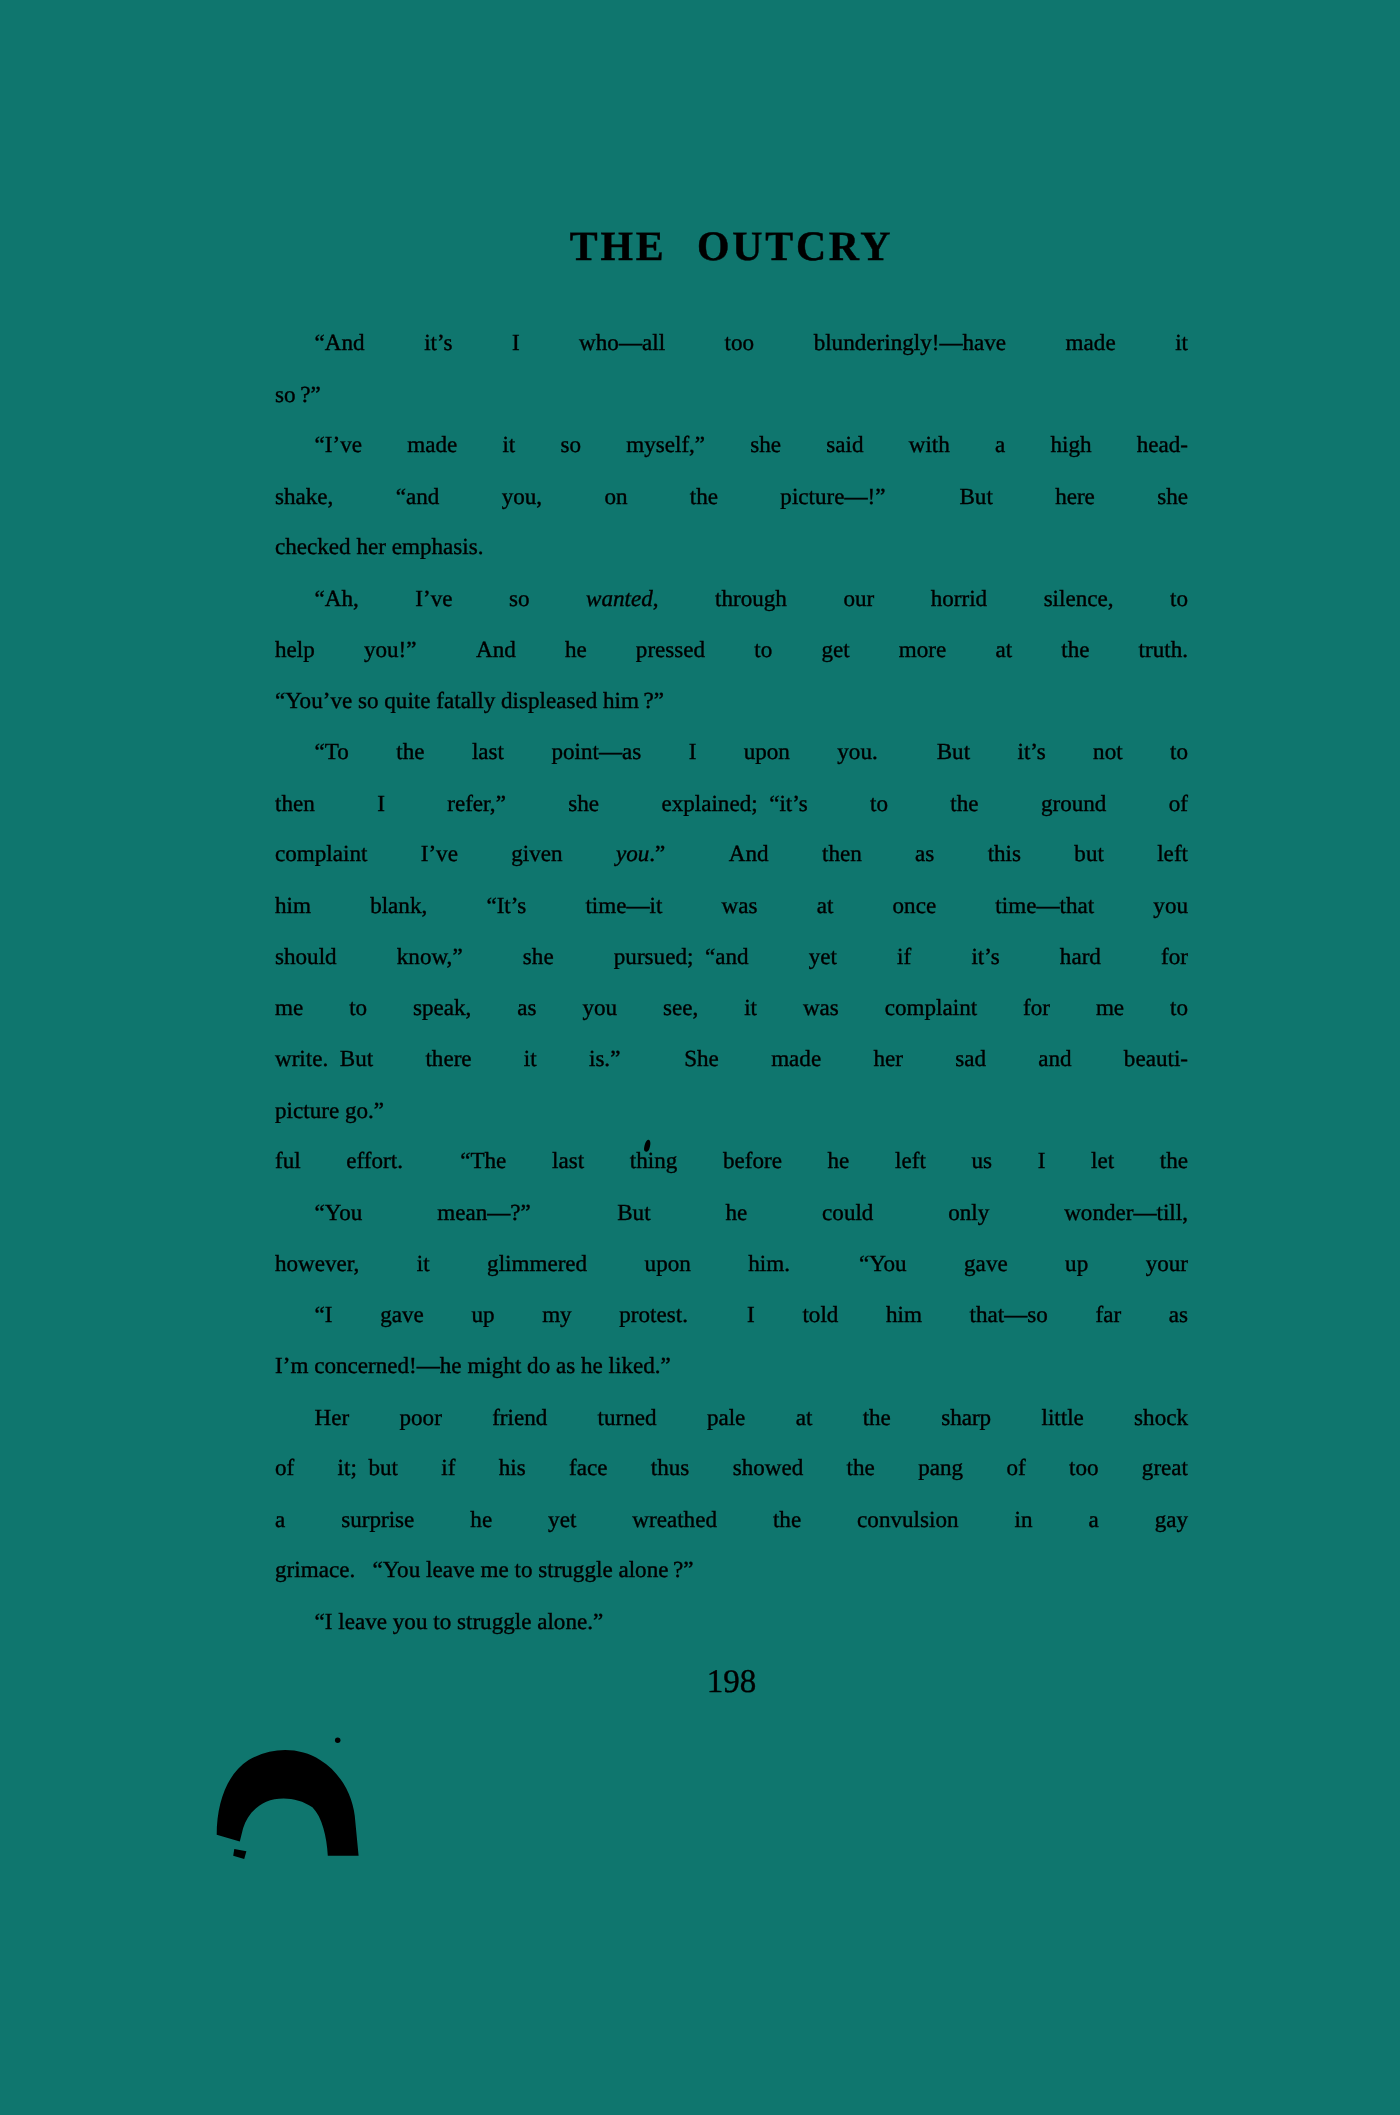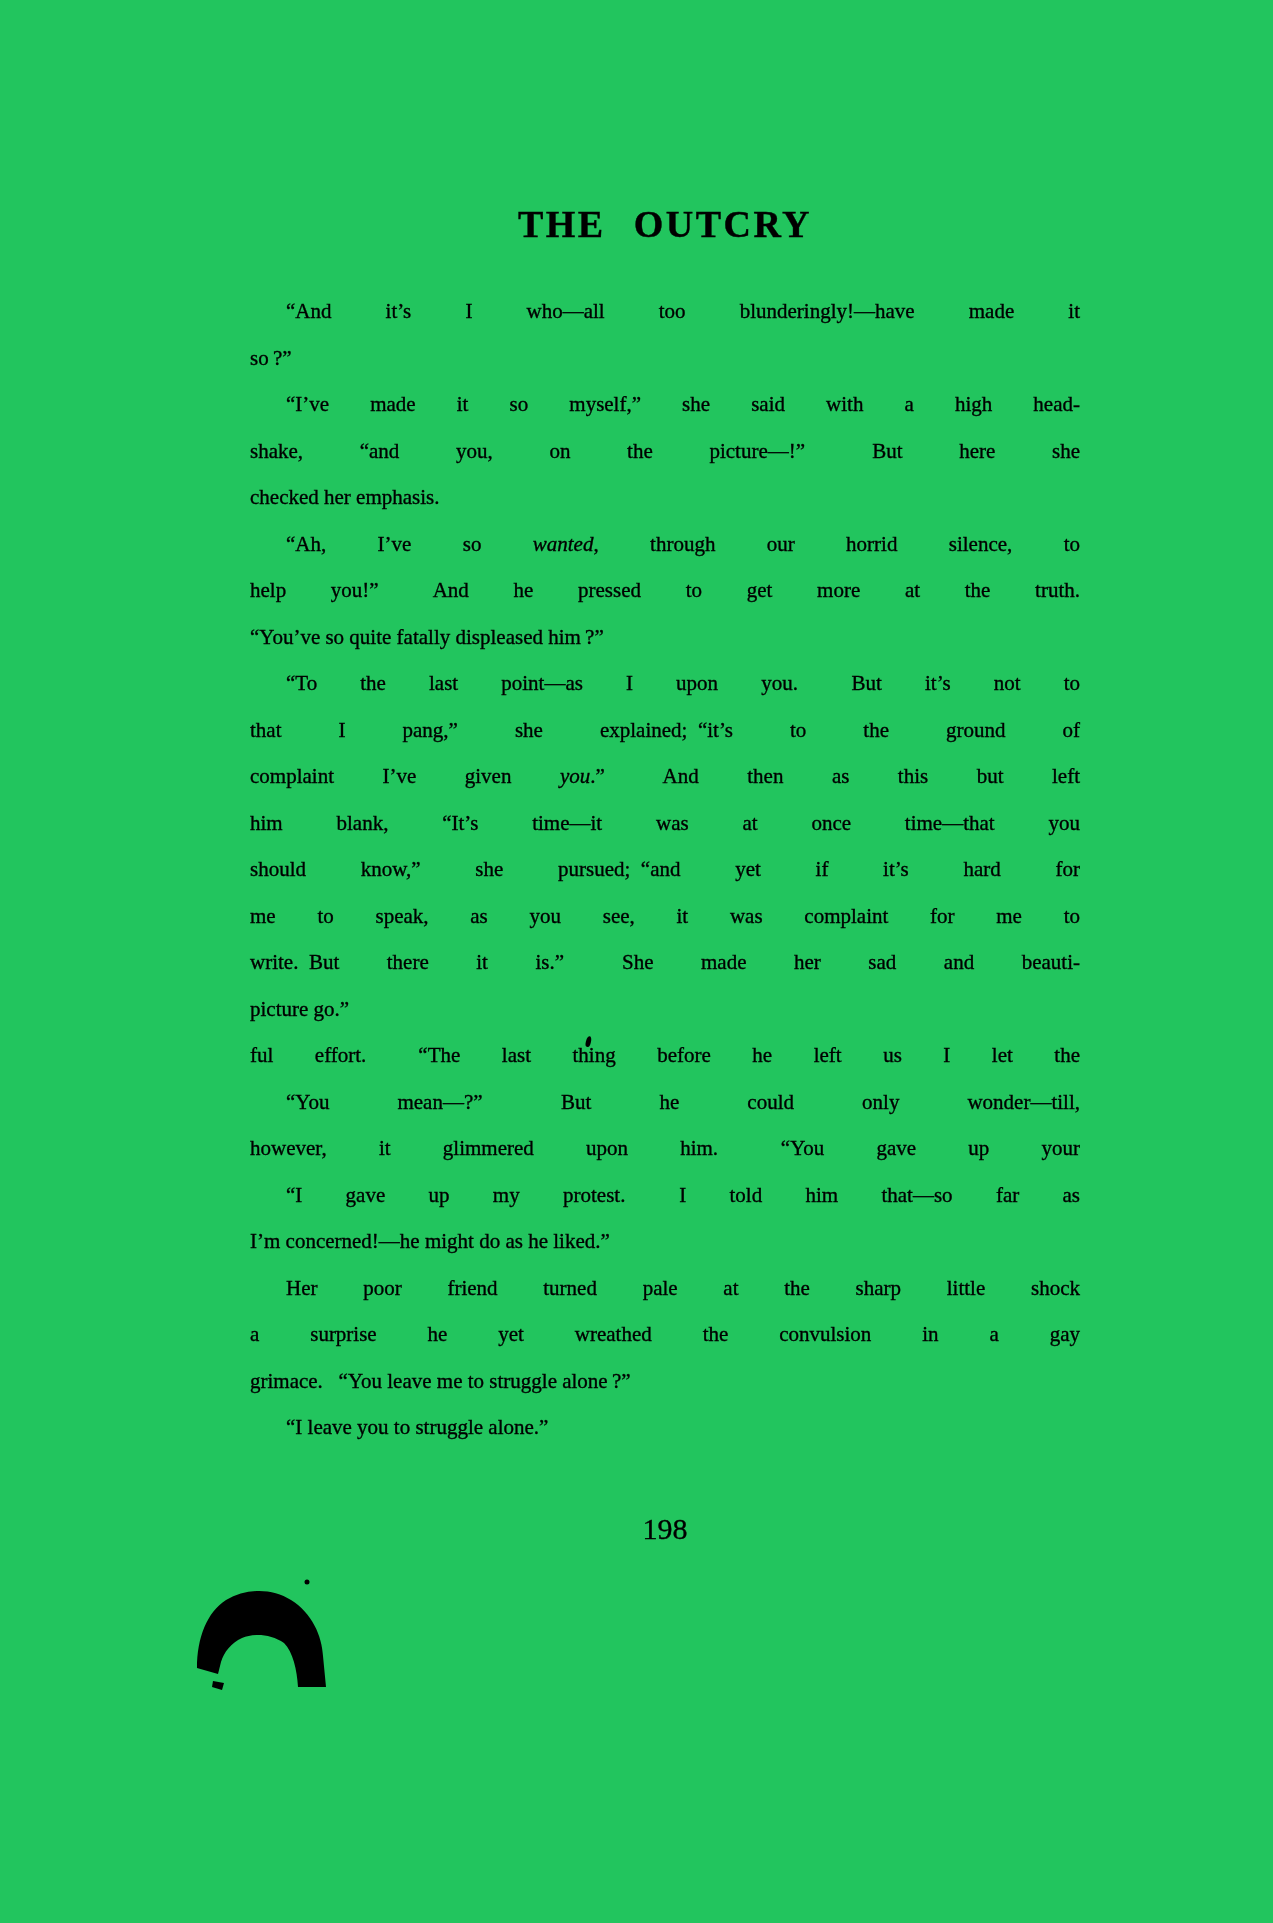--- a/index.html
+++ b/index.html
@@ -1,20 +1,20 @@
 <!DOCTYPE html>
 <html><head>
 <meta charset="utf-8">
 <style>
   html, body { margin: 0; padding: 0; background: #ffffff; }
   .page-canvas {
     position: relative;
     width: 1273px;
     height: 1923px;
-    background: #22c55e;
+    background: #0f766e;
     overflow: hidden;
     font-family: "Liberation Serif", "DejaVu Serif", serif;
     color: #000000;
   }
   .page-title {
     position: absolute;
     left: 250px;
     top: 202px;
     width: 830px;
     text-align: center;
@@ -85,33 +85,34 @@
   <div class="page-text">
       <div class="line indent"><span>“And it’s I who—all too blunderingly!—have made it</span></div>
       <div class="line last"><span>so ?”</span></div>
       <div class="line indent"><span>“I’ve made it so myself,” she said with a high head-</span></div>
       <div class="line"><span>shake, “and you, on the picture—!”  But here she</span></div>
       <div class="line last"><span>checked her emphasis.</span></div>
       <div class="line indent"><span>“Ah, I’ve so </span><span class="italic">wanted</span><span>, through our horrid silence, to</span></div>
       <div class="line"><span>help you!”  And he pressed to get more at the truth.</span></div>
       <div class="line last"><span>“You’ve so quite fatally displeased him ?”</span></div>
       <div class="line indent"><span>“To the last point—as I upon you.  But it’s not to</span></div>
-      <div class="line"><span>that I pang,” she explained; “it’s to the ground of</span></div>
+      <div class="line"><span>then I refer,” she explained; “it’s to the ground of</span></div>
       <div class="line"><span>complaint I’ve given </span><span class="italic">you</span><span>.”  And then as this but left</span></div>
       <div class="line"><span>him blank, “It’s time—it was at once time—that you</span></div>
       <div class="line"><span>should know,” she pursued; “and yet if it’s hard for</span></div>
       <div class="line"><span>me to speak, as you see, it was complaint for me to</span></div>
       <div class="line"><span>write. But there it is.”  She made her sad and beauti-</span></div>
       <div class="line last"><span>picture go.”</span></div>
       <div class="line"><span>ful effort.  “The last thing before he left us I let the</span></div>
       <div class="line indent"><span>“You mean—?”  But he could only wonder—till,</span></div>
       <div class="line"><span>however, it glimmered upon him.  “You gave up your</span></div>
       <div class="line indent"><span>“I gave up my protest.  I told him that—so far as</span></div>
       <div class="line last"><span>I’m concerned!—he might do as he liked.”</span></div>
       <div class="line indent"><span>Her poor friend turned pale at the sharp little shock</span></div>
+      <div class="line"><span>of it; but if his face thus showed the pang of too great</span></div>
       <div class="line"><span>a surprise he yet wreathed the convulsion in a gay</span></div>
       <div class="line last"><span>grimace.  “You leave me to struggle alone ?”</span></div>
       <div class="line indent last"><span>“I leave you to struggle alone.”</span></div>
     </div>
 
   <div class="stray-mark"></div>
 
   <div class="page-number">198</div>
 
   <svg class="ink-blot" viewBox="185 1572 150 125" xmlns="http://www.w3.org/2000/svg">

